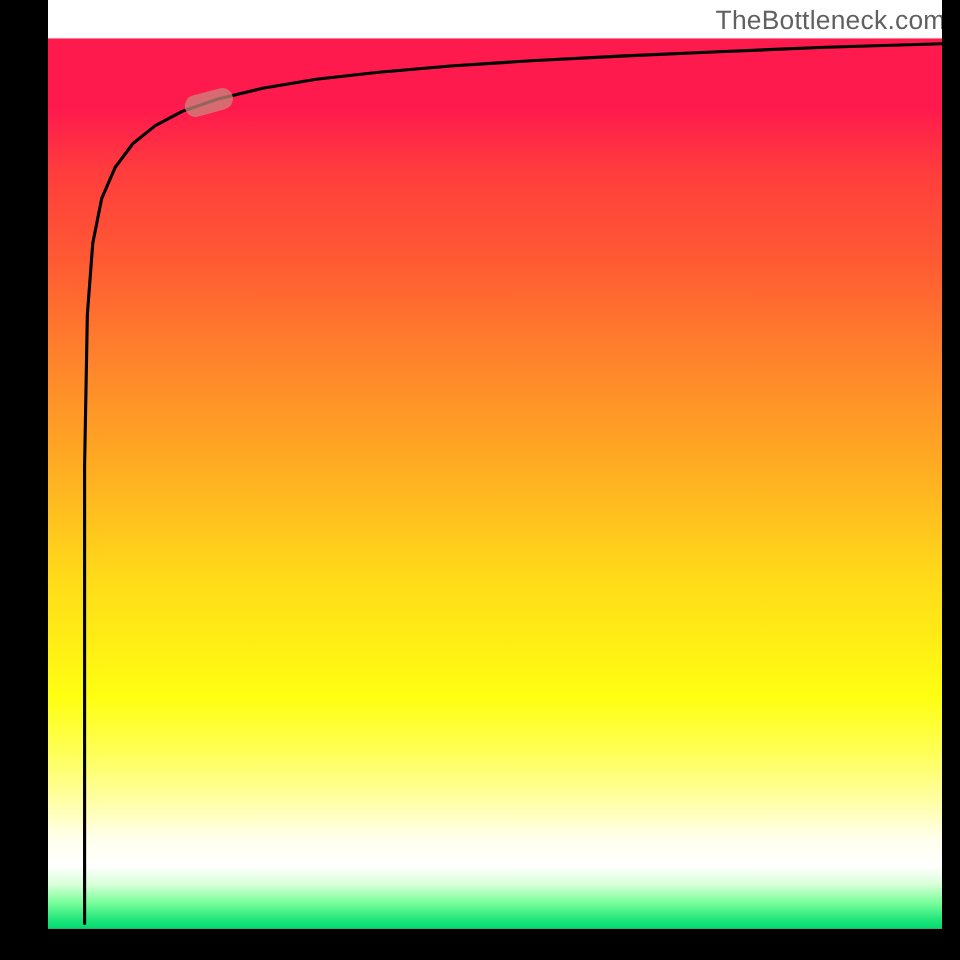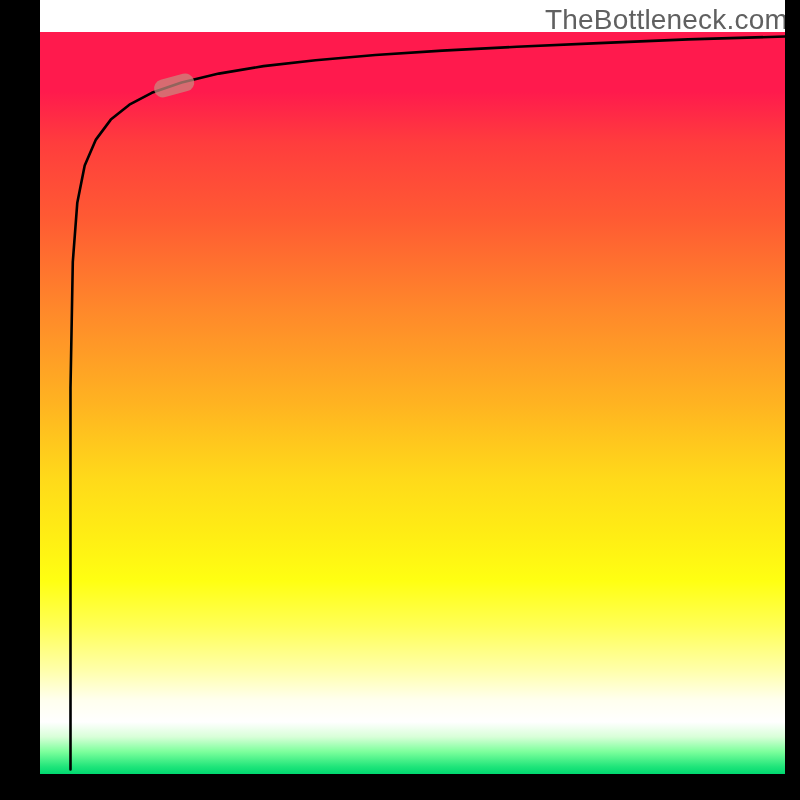--- a/index.html
+++ b/index.html
@@ -10,21 +10,21 @@
     background: #ffffff;
     position: relative;
     overflow: hidden;
     font-family: Arial, Helvetica, sans-serif;
   }
   .attribution {
     position: absolute;
     top: 4px;
     right: 12px;
     color: #606060;
-    font-size: 28px;
+    font-size: 22px;
     letter-spacing: 0.2px;
     font-weight: 400;
   }
   .frame {
     position: absolute;
     inset: 0;
   }
   .frame-left, .frame-right, .frame-top, .frame-bottom {
     position: absolute;
     background: #000;

